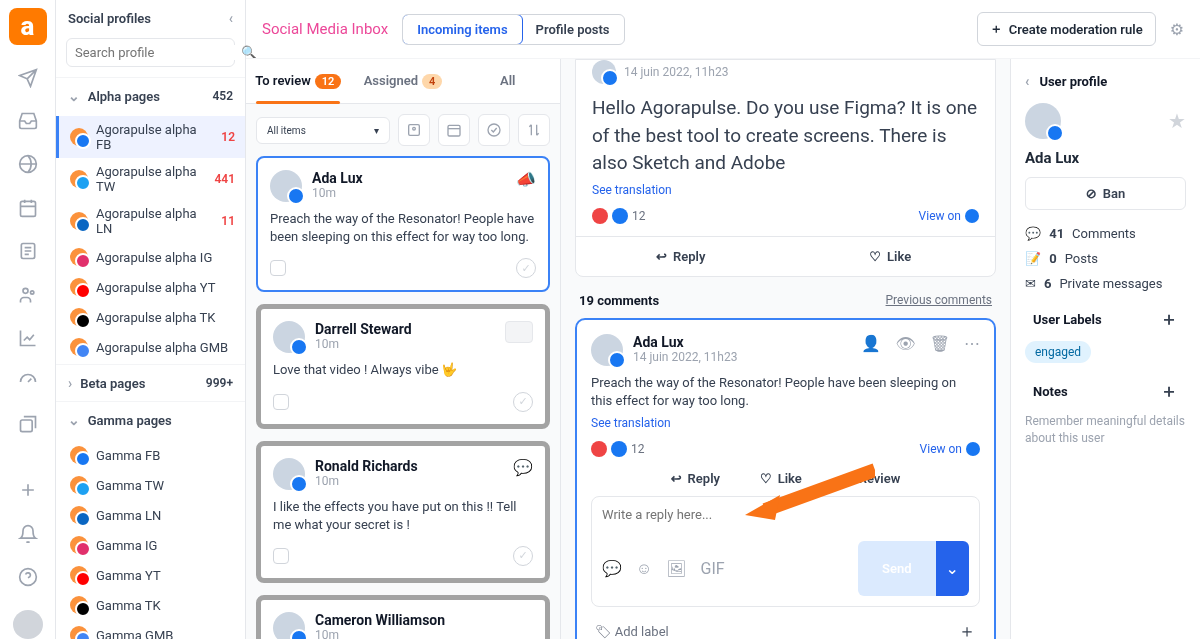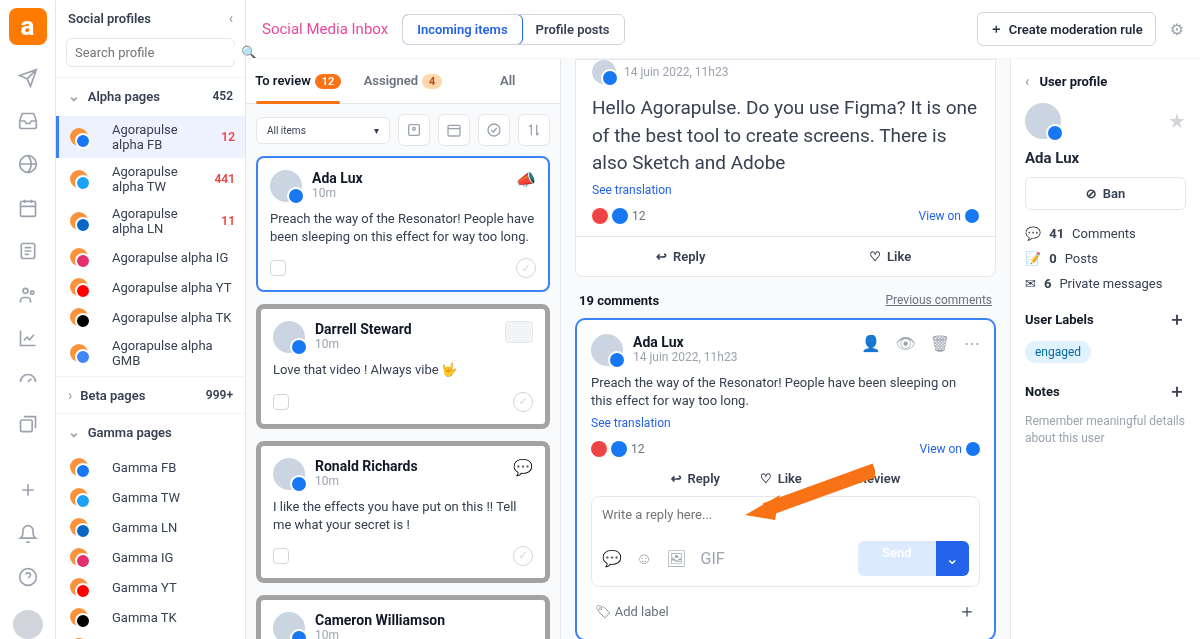--- a/index.html
+++ b/index.html
@@ -12,21 +12,21 @@
 .avatar-s{width:30px;height:30px;border-radius:50%;background:#d1d5db}
 
 .sidebar{width:190px;border-right:1px solid #e5e7eb;display:flex;flex-direction:column;font-size:13px}
 .side-head{display:flex;align-items:center;justify-content:space-between;padding:10px 12px;font-weight:600;color:#374151}
 .chev{color:#9ca3af;font-size:14px}
 .search{margin:2px 10px 10px;border:1px solid #e5e7eb;border-radius:6px;display:flex;align-items:center;padding:6px 8px;color:#9ca3af}
 .search input{border:none;outline:none;flex:1;font-size:13px}
 .sect{display:flex;align-items:center;padding:10px 12px;font-weight:600;color:#374151;border-top:1px solid #f3f4f6;cursor:pointer}
 .sect .badge{margin-left:auto;color:#374151;font-size:12px;font-weight:600}
 .prof-list{padding:2px 0}
-.prof{display:flex;align-items:center;padding:6px 10px 6px 14px;gap:24px;cursor:pointer}
+.prof{display:flex;align-items:center;padding:6px 10px 6px 14px;gap:8px;cursor:pointer}
 .prof.active{background:#eef2ff;border-left:3px solid #3b82f6;padding-left:11px}
 .prof .pico{width:18px;height:18px;border-radius:50%;background:#fb923c;position:relative}
 .prof .pico::after{content:"";position:absolute;right:-3px;bottom:-3px;width:12px;height:12px;border-radius:50%;background:#1877f2;border:2px solid #fff}
 .prof .pico.tw::after{background:#1da1f2}
 .prof .pico.ln::after{background:#0a66c2}
 .prof .pico.ig::after{background:#e1306c}
 .prof .pico.yt::after{background:#ff0000}
 .prof .pico.tk::after{background:#000}
 .prof .pico.gmb::after{background:#4285f4}
 .prof .nm{flex:1;color:#374151}
@@ -91,36 +91,36 @@
 .comment{background:#fff;border:2px solid #3b82f6;border-radius:10px;padding:14px}
 .cm-head{display:flex;gap:10px;align-items:flex-start}
 .cm-tools{margin-left:auto;display:flex;gap:14px;color:#9ca3af}
 .cm-acts{display:flex;gap:40px;justify-content:center;padding:14px 0 10px;color:#374151;font-size:13px;font-weight:600}
 .cm-acts span{display:flex;gap:6px;align-items:center;cursor:pointer}
 .replybox{border:1px solid #e5e7eb;border-radius:8px;padding:10px}
 .replybox textarea{width:100%;border:none;outline:none;resize:none;font-family:inherit;font-size:13px;color:#6b7280;height:24px}
 .reply-foot{display:flex;align-items:center;gap:14px;margin-top:6px;color:#9ca3af}
 .reply-foot .sp{flex:1}
 .sendgrp{display:flex}
-.send{background:#dbeafe;color:#fff;padding:4px 24px;border-radius:6px 0 0 6px;font-weight:600;font-size:13px}
+.send{background:#dbeafe;color:#fff;padding:20px 24px;border-radius:6px 0 0 6px;font-weight:600;font-size:13px}
 .send-dd{background:#2563eb;color:#fff;padding:8px 10px;border-radius:0 6px 6px 0;display:flex;align-items:center}
 .arrow{position:absolute;left:745px;top:460px;pointer-events:none}
 .labelrow{display:flex;align-items:center;justify-content:space-between;padding:12px 4px 2px;color:#6b7280;font-size:13px}
 .next{text-align:right;padding:10px 4px;font-size:12px;color:#6b7280;text-decoration:underline}
 
 .col-user{width:190px;border-left:1px solid #e5e7eb;padding:14px 14px;font-size:13px}
 .up-head{display:flex;align-items:center;gap:10px;font-weight:700;color:#111827;margin-bottom:14px}
 .up-av{display:flex;align-items:center;gap:10px;margin-bottom:10px}
 .up-av .av{width:36px;height:36px}
 .star{color:#d1d5db;font-size:20px;margin-left:auto}
 .up-name{font-weight:700;font-size:15px;margin-bottom:10px}
 .banbtn{border:1px solid #e5e7eb;border-radius:6px;padding:8px;text-align:center;font-weight:600;color:#374151;margin-bottom:16px;cursor:pointer;display:flex;align-items:center;justify-content:center;gap:6px}
 .stat{display:flex;align-items:center;gap:8px;margin-bottom:10px;color:#374151}
 .stat b{font-weight:700}
-.sect-h{display:flex;align-items:center;justify-content:space-between;font-weight:700;margin:16px 0 10px;color:#111827}
+.sect-h{display:flex;align-items:center;justify-content:space-between;font-weight:700;margin:16px 8px 10px;color:#111827}
 .plus{color:#374151;font-size:18px;cursor:pointer}
 .chip{display:inline-block;background:#e0f2fe;color:#0369a1;border-radius:12px;padding:4px 10px;font-size:12px}
 .note{font-size:12px;color:#9ca3af;line-height:1.4}
 svg{stroke:currentColor;fill:none;stroke-width:2}
 </style>
 </head>
 <body>
 
 <div class="iconrail">
   <div class="logo">a</div>

